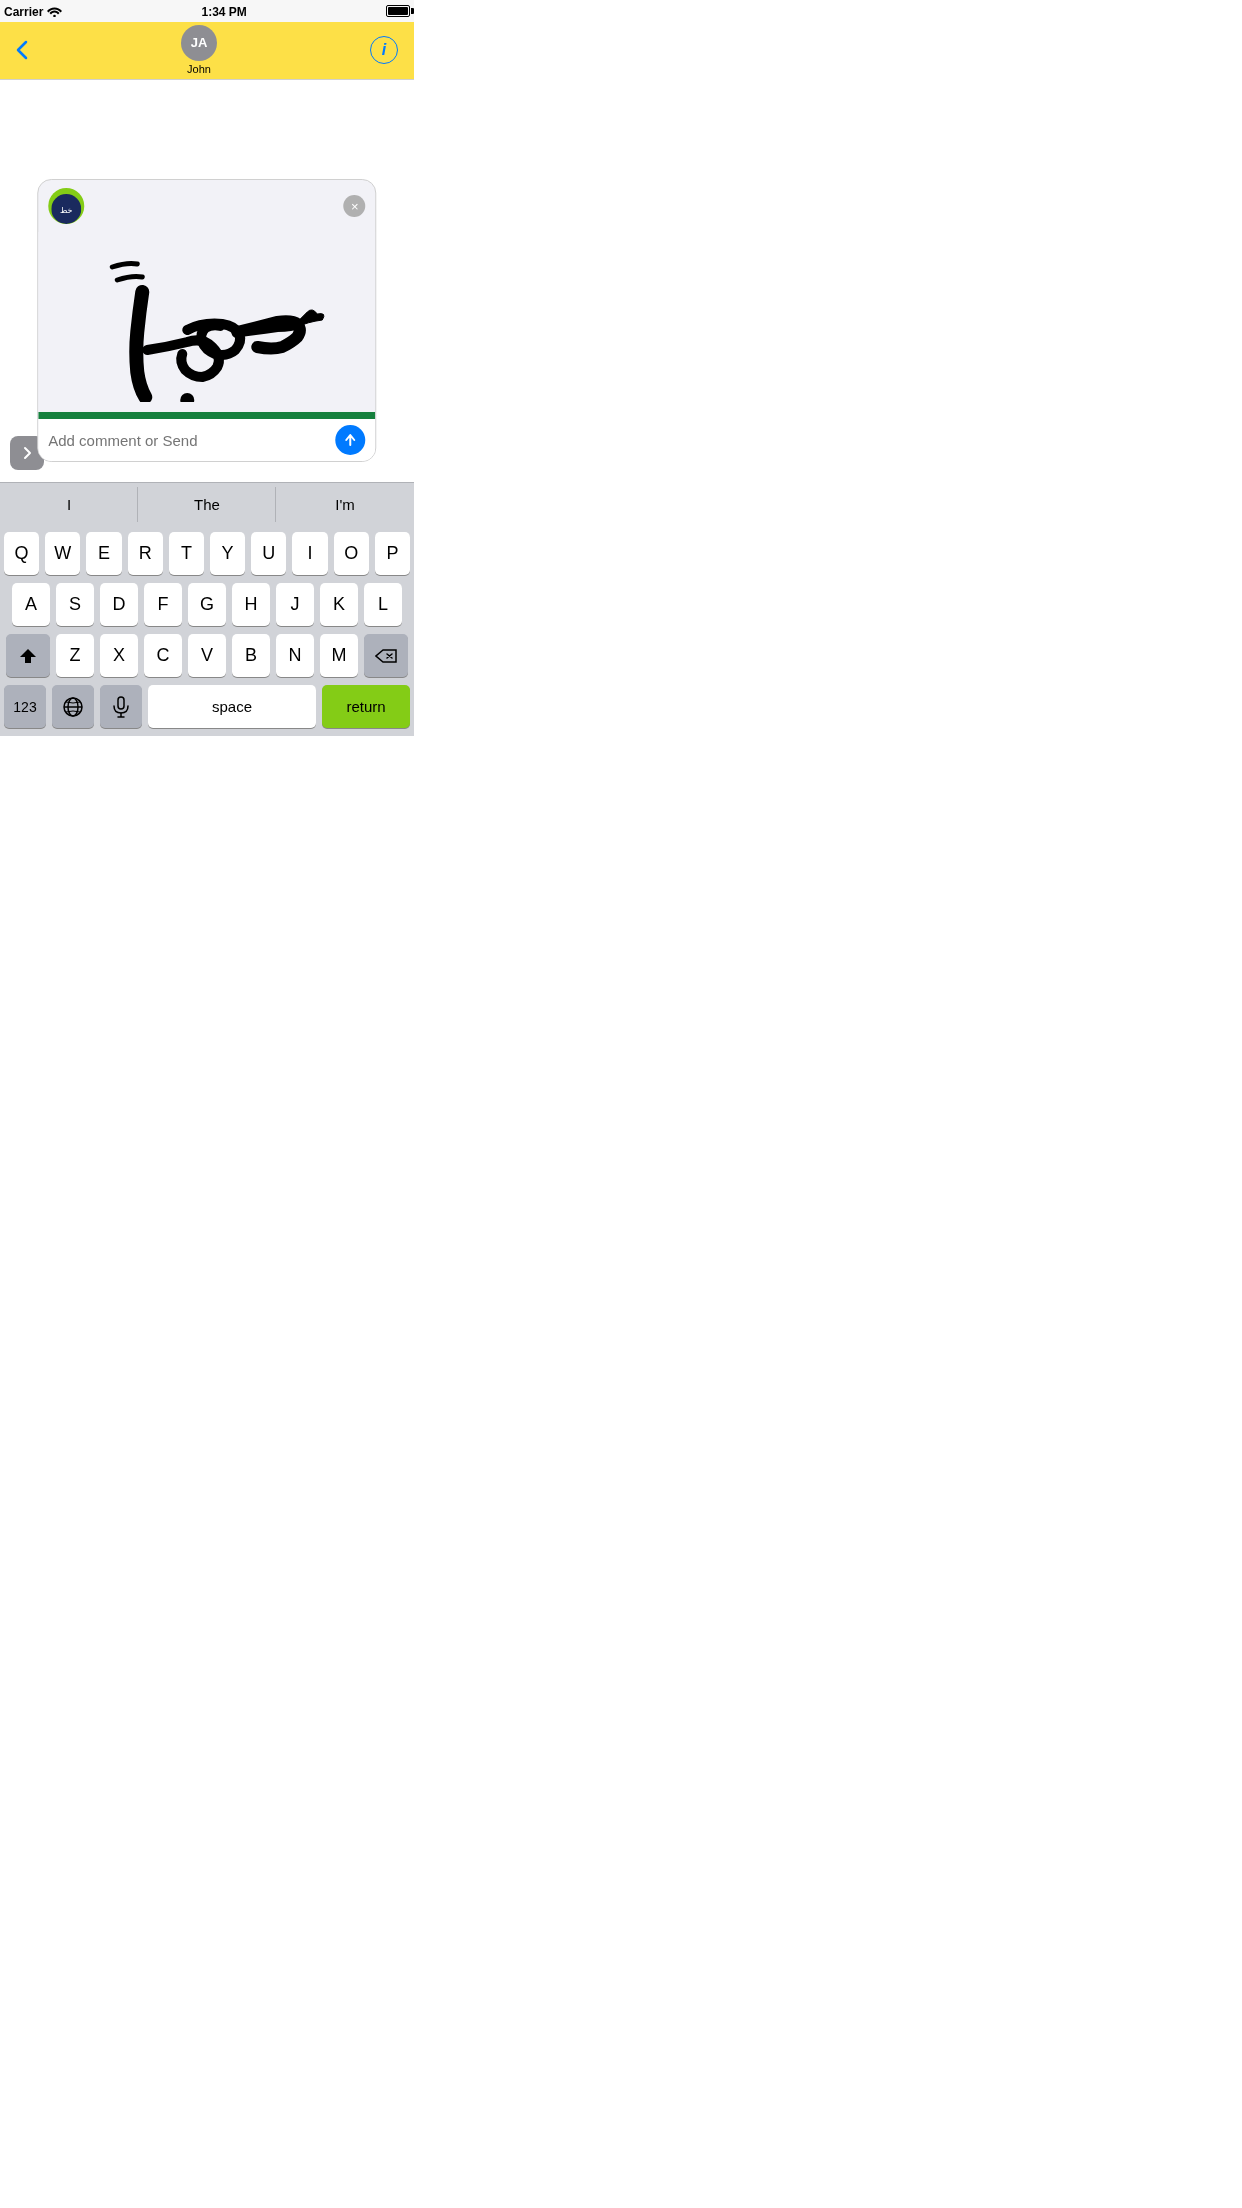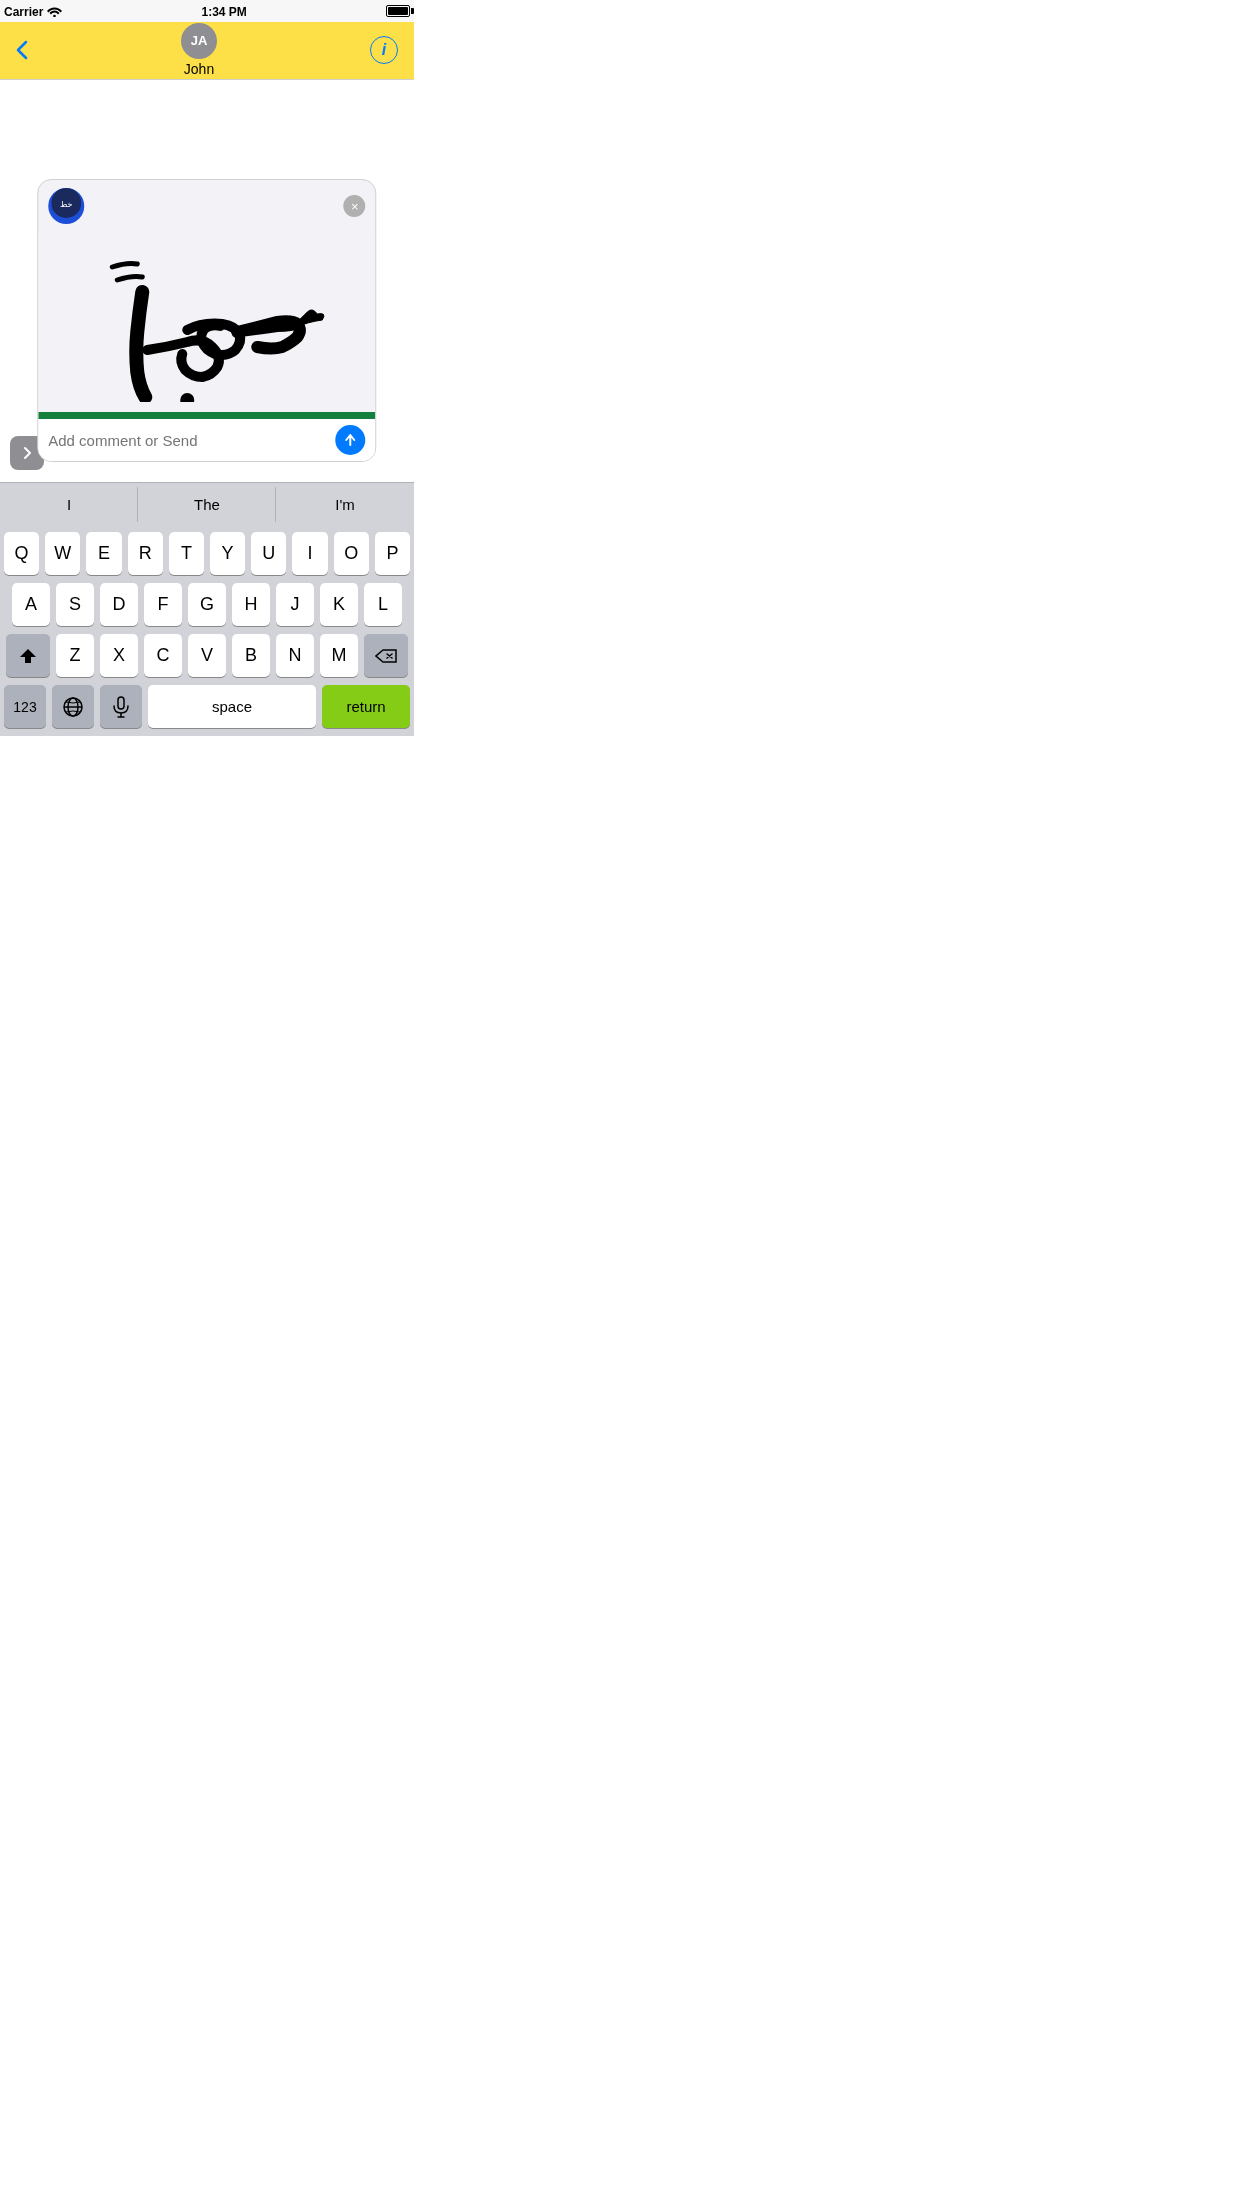--- a/index.html
+++ b/index.html
@@ -93,21 +93,21 @@
       border-radius: 50%;
       background: #8e8e93;
       display: flex;
       align-items: center;
       justify-content: center;
       color: #fff;
       font-size: 13px;
       font-weight: 600;
     }
     .nav-name {
-      font-size: 14px;
+      font-size: 11px;
       color: #000;
       margin-top: 2px;
     }
     .nav-info {
       width: 28px;
       height: 28px;
       border: 1.5px solid #007aff;
       border-radius: 50%;
       display: flex;
       align-items: center;
@@ -135,23 +135,23 @@
     .sticker-header {
       display: flex;
       align-items: center;
       justify-content: space-between;
       padding: 8px 10px;
     }
     .sticker-app-icon {
       width: 36px;
       height: 36px;
       border-radius: 50%;
-      background: #1d4ed8;
-      display: flex;
-      align-items: flex-start;
+      background: #84cc16;
+      display: flex;
+      align-items: flex-end;
       justify-content: center;
       overflow: hidden;
     }
     .sticker-close {
       width: 22px;
       height: 22px;
       border-radius: 50%;
       background: #b0b0b0;
       display: flex;
       align-items: center;

